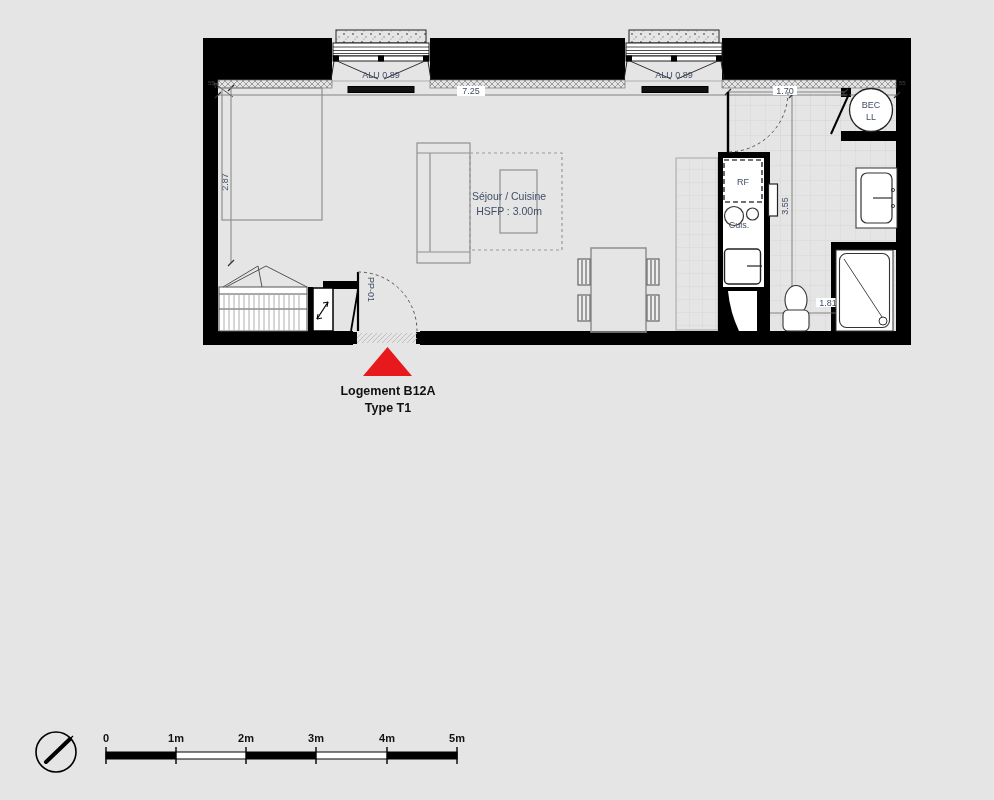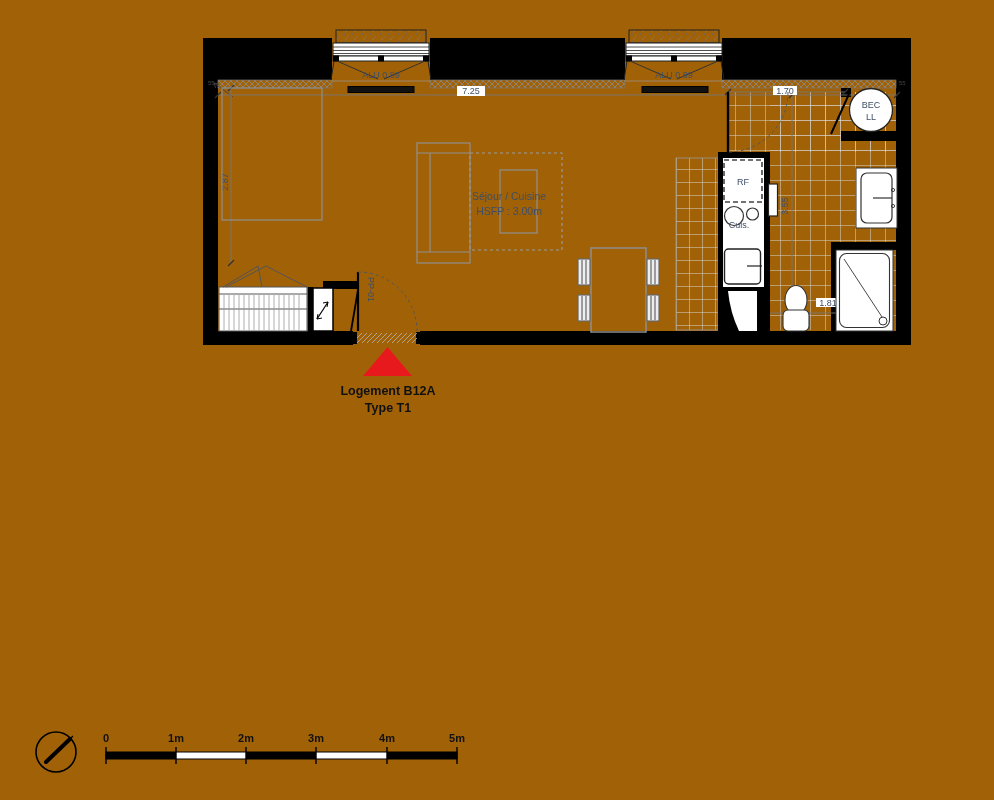--- a/index.html
+++ b/index.html
@@ -1,16 +1,16 @@
 <!DOCTYPE html>
 <html><head>
 <meta charset="utf-8">
 <style>
   html,body{margin:0;padding:0;background:#ffffff;}
-  #stage{position:relative;width:994px;height:800px;background:#a16207;overflow:hidden;
+  #stage{position:relative;width:994px;height:800px;background:#e5e5e5;overflow:hidden;
          font-family:"Liberation Sans",sans-serif;}
   svg text{font-family:"Liberation Sans",sans-serif;}
   .dimtxt{fill:#3f4e66;font-size:9px;}
   .lbltxt{fill:#3f4e66;font-size:10.5px;}
   .fixtxt{fill:#3f4e66;font-size:9px;}
   .titletxt{fill:#111;font-size:12.5px;font-weight:bold;}
   .scaletxt{fill:#111;font-size:11px;font-weight:bold;}
   .tinytxt{fill:#444;font-size:6px;}
 </style>
 </head>

